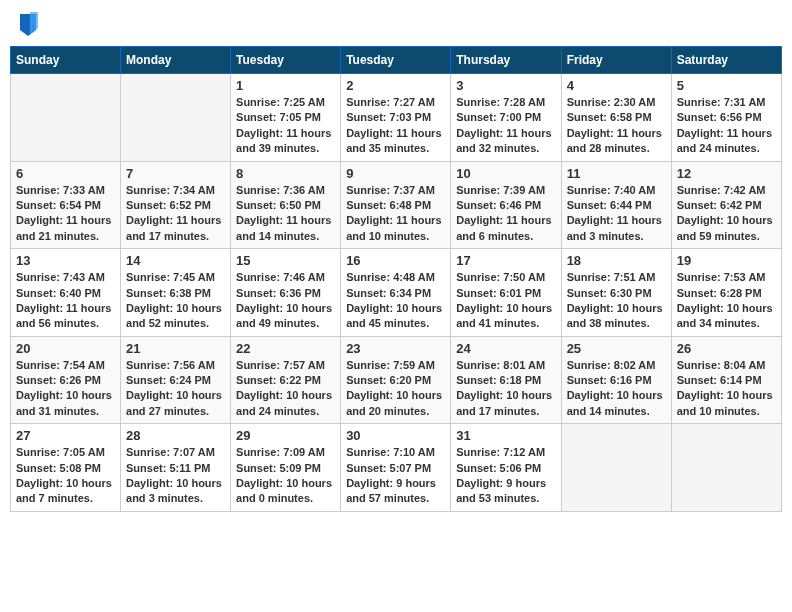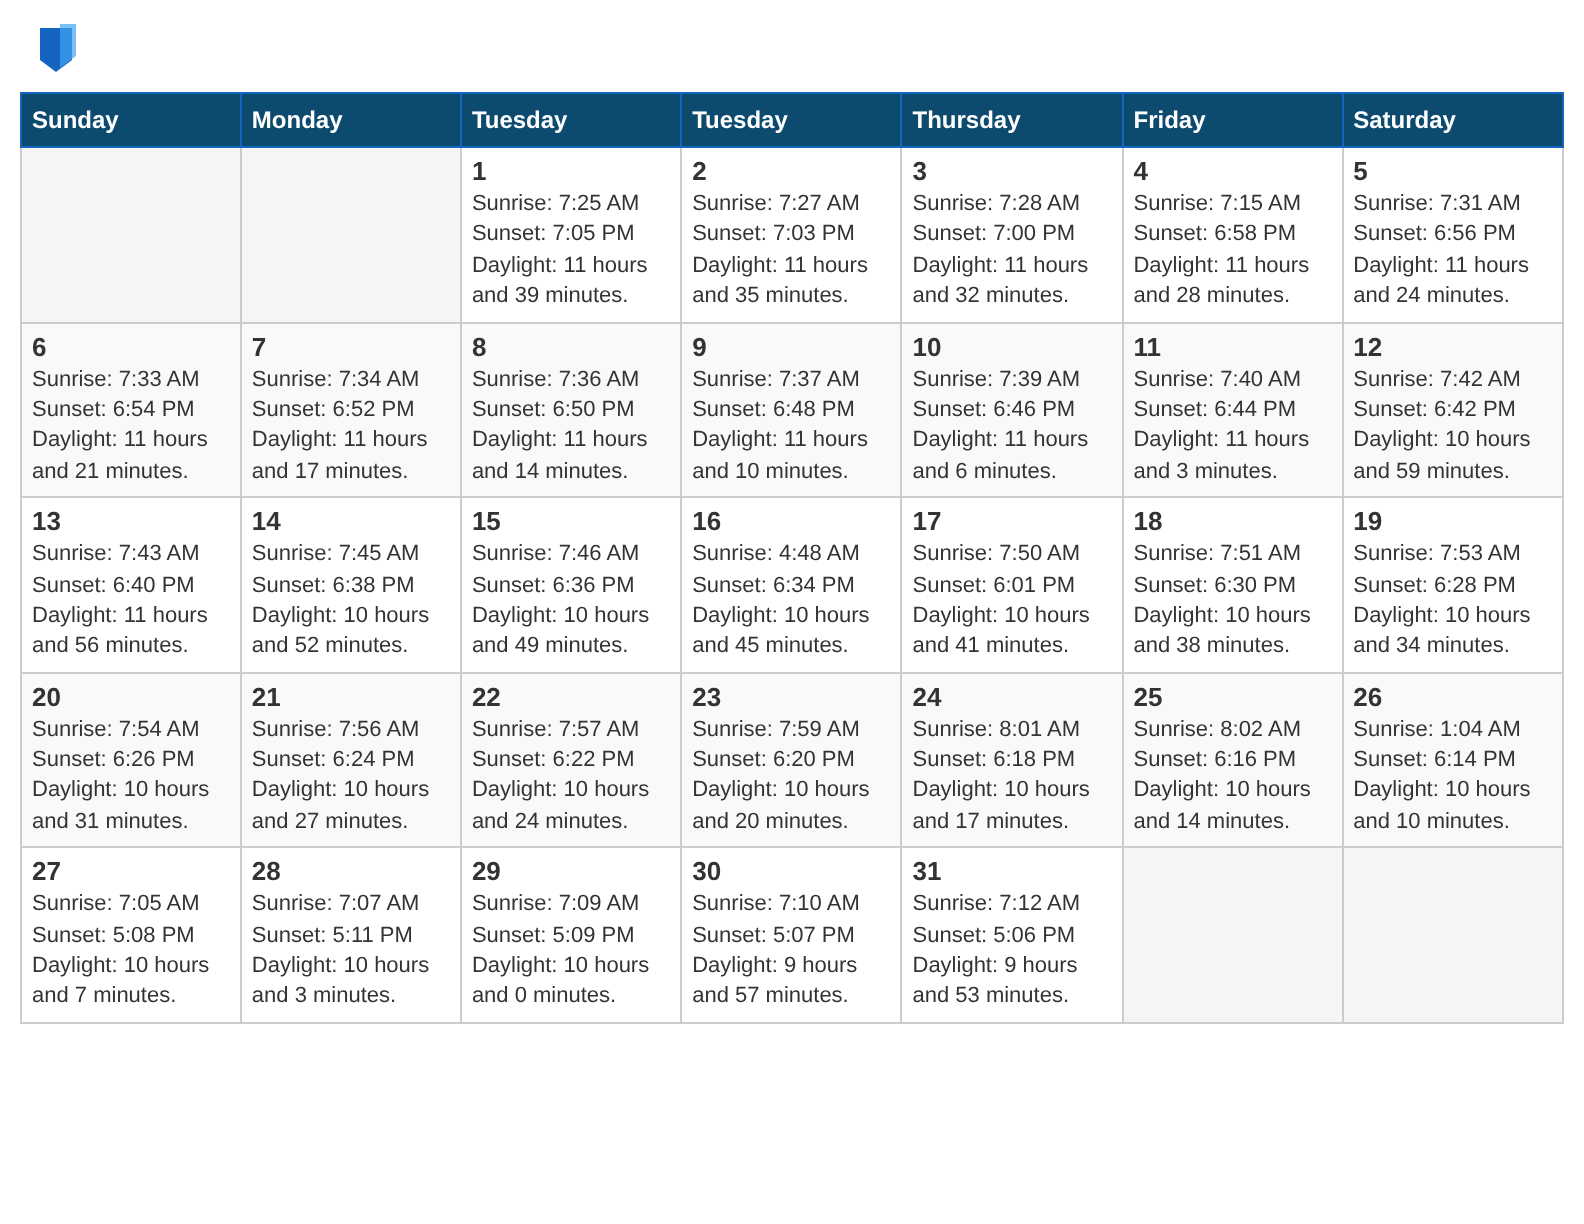--- a/index.html
+++ b/index.html
@@ -81,20 +81,21 @@
     .day-num {
       font-size: 13px;
       font-weight: bold;
       color: #333;
       display: block;
       margin-bottom: 2px;
     }
     .day-info {
       color: #333;
       line-height: 1.4;
+      font-weight: bold;
     }
     tr:nth-child(even) td:not(.empty) {
       background: #f9f9f9;
     }
     tbody tr td {
       height: 85px;
     }
   </style>
 </head>
 <body>
@@ -152,21 +153,21 @@
         <span class="day-num">3</span>
         <div class="day-info">
           <span>Sunrise: 7:28 AM</span><br>
           <span>Sunset: 7:00 PM</span><br>
           <span>Daylight: 11 hours and 32 minutes.</span>
         </div>
       </td>
         <td>
         <span class="day-num">4</span>
         <div class="day-info">
-          <span>Sunrise: 7:15 AM</span><br>
+          <span>Sunrise: 2:30 AM</span><br>
           <span>Sunset: 6:58 PM</span><br>
           <span>Daylight: 11 hours and 28 minutes.</span>
         </div>
       </td>
         <td>
         <span class="day-num">5</span>
         <div class="day-info">
           <span>Sunrise: 7:31 AM</span><br>
           <span>Sunset: 6:56 PM</span><br>
           <span>Daylight: 11 hours and 24 minutes.</span>
@@ -334,21 +335,21 @@
         <span class="day-num">25</span>
         <div class="day-info">
           <span>Sunrise: 8:02 AM</span><br>
           <span>Sunset: 6:16 PM</span><br>
           <span>Daylight: 10 hours and 14 minutes.</span>
         </div>
       </td>
         <td>
         <span class="day-num">26</span>
         <div class="day-info">
-          <span>Sunrise: 1:04 AM</span><br>
+          <span>Sunrise: 8:04 AM</span><br>
           <span>Sunset: 6:14 PM</span><br>
           <span>Daylight: 10 hours and 10 minutes.</span>
         </div>
       </td>
       </tr>
       <tr>
         <td>
         <span class="day-num">27</span>
         <div class="day-info">
           <span>Sunrise: 7:05 AM</span><br>

